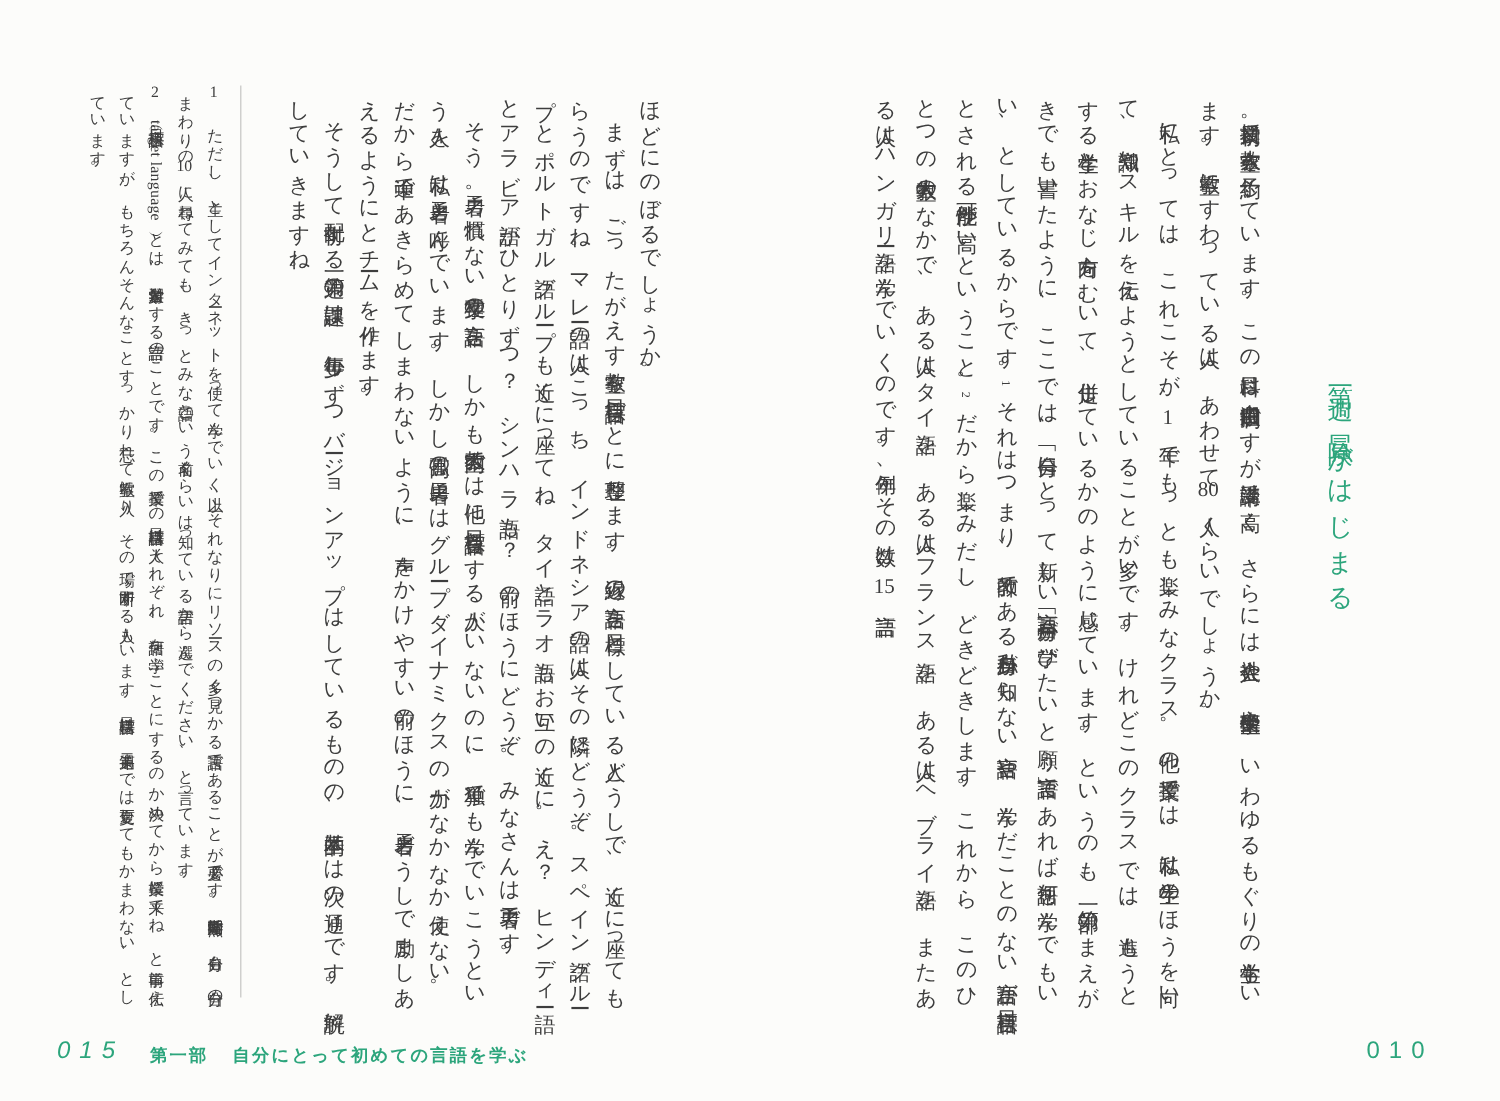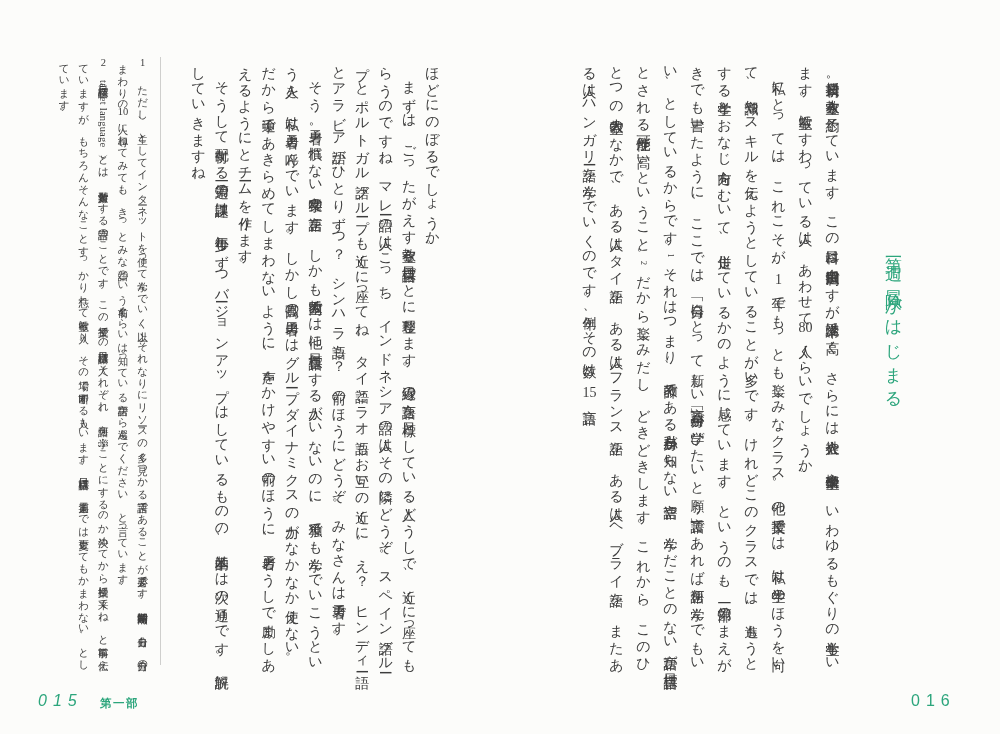--- a/index.html
+++ b/index.html
@@ -72,35 +72,36 @@
 
 <div class="spread">
 
   <div class="chapter-title vtext">第一週　冒険がはじまる</div>
 
   <div class="main-text vtext" id="right-body">
     <p class="indent"><span class="seg-text">授業初日。大教室を予約しています。この科目は自由選択制ですが受講率は高く、さらには社会人や、交換留学生や、いわゆるもぐりの学生もいます。教室にすわっている人は、あわせて</span><span class="seg-tcy">80</span><span class="seg-text">人くらいでしょうか。</span></p>
     <p class="indent"><span class="seg-text">私にとっては、これこそが、</span><span class="seg-tcy">1</span><span class="seg-text">年でもっとも楽しみなクラス。他の授業では、私は学生のほうを向いて、知識やスキルを伝えようとしていることが多いです。けれどこのクラスでは、進もうとする学生とおなじ方向をむいて、併走しているかのように感じています。というのも、第一部のまえがきでも書いたように、ここでは、「自分にとって新しい言語」「自分が学びたいと願う言語」であれば何語を学んでもいい、としているからです。</span><span class="seg-fnref">1</span><span class="seg-text">それはつまり、教師である私自身が知らない言語や、学んだことのない言語が目標言語とされる可能性が高いということ。</span><span class="seg-fnref">2</span><span class="seg-text">だから楽しみだし、どきどきします。これから、このひとつの大教室のなかで、ある人はタイ語を、ある人はフランス語を、ある人はヘブライ語を、またある人はハンガリー語を学んでいくのです。例年、その数は、</span><span class="seg-tcy">15</span><span class="seg-text">言語</span></p>
   </div>
 
-  <div class="page-num" id="pn-right">016</div>
+  <div class="page-num" id="pn-right">010</div>
 
   <div class="main-text vtext" id="left-body">
     <p><span class="seg-text">ほどにのぼるでしょうか。</span></p>
     <p class="indent"><span class="seg-text">まずは、ごったがえす教室を目標言語ごとに整理します。近縁の言語を目標としている人どうしで、近くに座ってもらうのですね。マレー語の人はこっち、インドネシア語の人はその隣にどうぞ。スペイン語グループとポルトガル語グループも近くに座ってね。タイ語とラオ語もお互いの近くに。え？　ヒンディー語とアラビア語がひとりずつ？　シンハラ語も？　前のほうにどうぞ。みなさんは勇者です。</span></p>
     <p class="indent"><span class="seg-text">そう、勇者。慣れない文字種の言語を、しかも教室内では他に目標言語とする人がいないのに、単独でも学んでいこうという人を、私は勇者と呼んでいます。しかし孤高の勇者にはグループダイナミクスの力がなかなか使えない。だから途中であきらめてしまわないように、声をかけやすい前のほうに、勇者どうしで励ましあえるようにとチームを作ります。</span></p>
     <p class="indent"><span class="seg-text">そうして配付する第一週の課題は、毎年少しずつバージョンアップはしているものの、基本的には次の通りです。解説していきますね。</span></p>
   </div>
 
   <div class="footnote-rule"></div>
 
   <div class="footnotes vtext">
     <p><span class="seg-tcy">1</span><span class="seg-text">　ただし、主としてインターネットを使って学んでいく以上、それなりにリソースの多く見つかる言語であることが必要です。学期開始時点で、自分も、自分のまわりの</span><span class="seg-tcy">10</span><span class="seg-text">人に尋ねてみても、きっとみな〇〇語という名前くらいは知っている言語から選んでください、と言っています。</span></p>
     <p><span class="seg-tcy">2</span><span class="seg-text">　目標言語（target language）とは、学習対象とする言語のことです。この授業での目標言語は人それぞれ。何語を学ぶことにするのか決めてから授業に来てね、と事前に伝えていますが、もちろんそんなことすっかり忘れて教室に入り、その場で即断する人もいます。目標言語は、第二週までは変更してもかまわない、としています。</span></p>
   </div>
 
   <div class="page-num" id="pn-left">015</div>
 
   <div class="footer-chapter">
     <span class="part-label">第一部</span>
+    <span>自分にとって初めての言語を学ぶ</span>
   </div>
 
 </div>
 
 </body></html>

